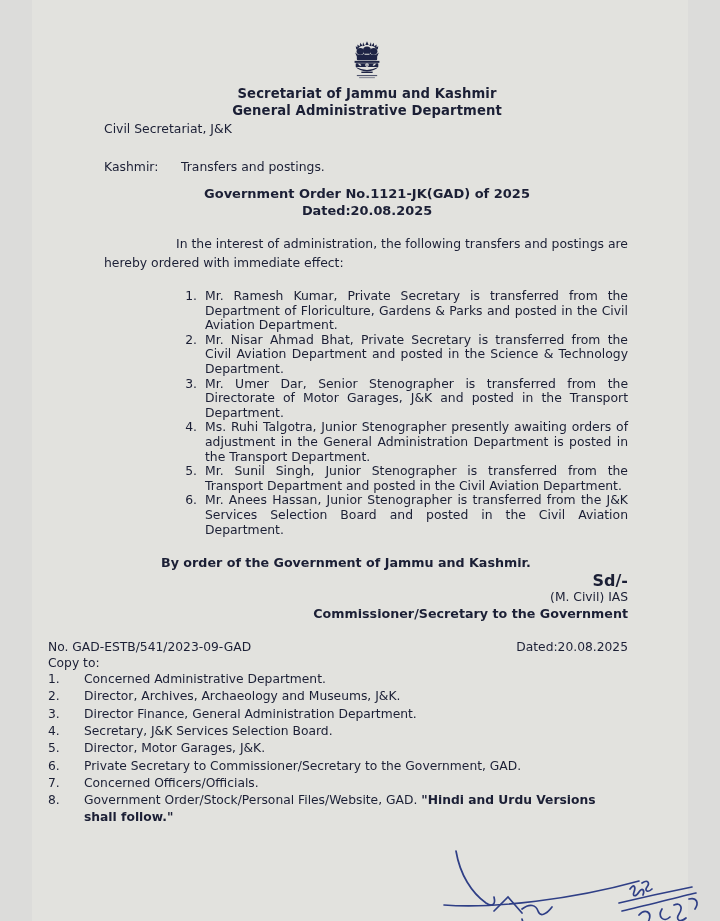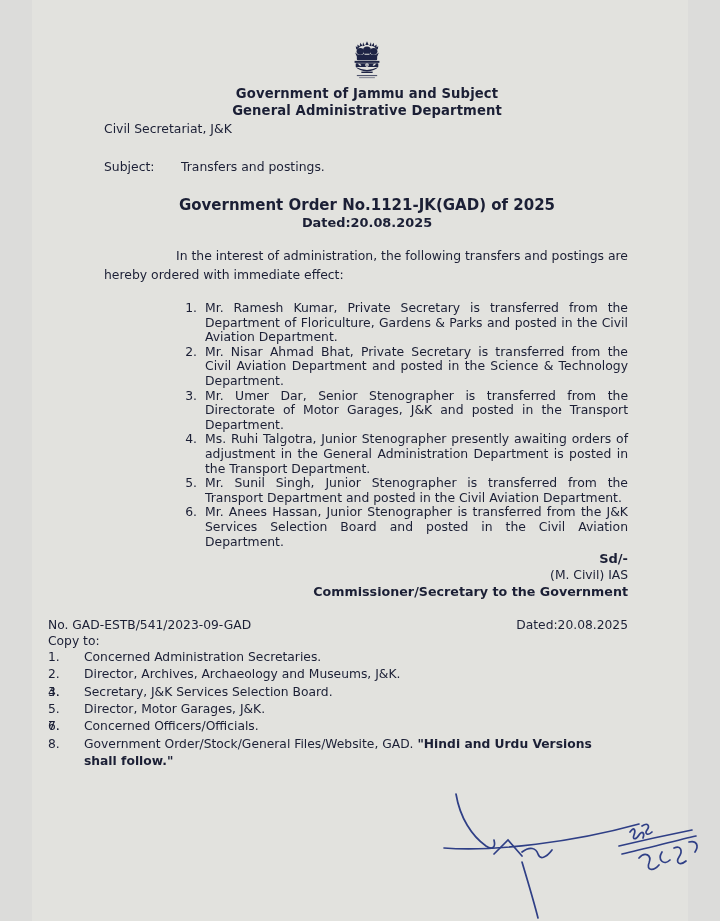--- a/index.html
+++ b/index.html
@@ -71,23 +71,23 @@
     font-size: 12.4px;
     line-height: 17px;
   }
   .subject-label { width: 77px; flex: none; }
   .subject-value { flex: 1; }
 
   
   .order-no {
     text-align: center;
     font-weight: bold;
-    font-size: 15px;
-    line-height: 17px;
-    margin-top: 22px;
+    font-size: 13px;
+    line-height: 17px;
+    margin-top: 10px;
   }
   .order-date {
     text-align: center;
     font-weight: bold;
     font-size: 12.9px;
     line-height: 17px;
   }
 
   
   .intro {
@@ -139,21 +139,21 @@
     font-size: 12.7px;
     line-height: 17px;
   }
 
   .sign-block {
     text-align: right;
     padding-right: 2px;
   }
   .sd {
     font-weight: bold;
-    font-size: 13px;
+    font-size: 16px;
     line-height: 16px;
     margin-top: 2px;
   }
   .officer-name {
     font-size: 12.3px;
     line-height: 16.5px;
   }
   .officer-desig {
     font-weight: bold;
     font-size: 12.7px;
@@ -254,67 +254,68 @@
             <path d="M10 48 Q30 58 50 48 Q44 55 30 56 Q16 55 10 48 Z"></path>
             <rect x="20" y="56" width="20" height="2.5"></rect>
 
             <rect x="12" y="62" width="36" height="2" opacity="0.75"></rect>
             <rect x="16" y="66" width="28" height="1.6" opacity="0.55"></rect>
           </g>
         </svg>
       </span>
     </div>
 
-    <div class="org-line">Government of Jammu and Subject</div>
+    <div class="org-line">Secretariat of Jammu and Kashmir</div>
     <div class="org-line">General Administrative Department</div>
     <div class="org-sub">Civil Secretariat, J&amp;K</div>
 
     <div class="subject-row">
-      <div class="subject-label">Subject:</div>
+      <div class="subject-label">Kashmir:</div>
       <div class="subject-value">Transfers and postings.</div>
     </div>
 
     <div class="order-no">Government Order No.1121-JK(GAD) of 2025</div>
     <div class="order-date">Dated:20.08.2025</div>
 
     <div class="intro">In the interest of administration, the following transfers and postings are hereby ordered with immediate effect:</div>
 
     <ol class="main-list" id="transfers-list">
         <li><span class="num">1.</span><span>Mr. Ramesh Kumar, Private Secretary is transferred from the Department of Floriculture, Gardens &amp; Parks and posted in the Civil Aviation Department.</span></li>
         <li><span class="num">2.</span><span>Mr. Nisar Ahmad Bhat, Private Secretary is transferred from the Civil Aviation Department and posted in the Science &amp; Technology Department.</span></li>
         <li><span class="num">3.</span><span>Mr. Umer Dar, Senior Stenographer is transferred from the Directorate of Motor Garages, J&amp;K and posted in the Transport Department.</span></li>
         <li><span class="num">4.</span><span>Ms. Ruhi Talgotra, Junior Stenographer presently awaiting orders of adjustment in the General Administration Department is posted in the Transport Department.</span></li>
         <li><span class="num">5.</span><span>Mr. Sunil Singh, Junior Stenographer is transferred from the Transport Department and posted in the Civil Aviation Department.</span></li>
         <li><span class="num">6.</span><span>Mr. Anees Hassan, Junior Stenographer is transferred from the J&amp;K Services Selection Board and posted in the Civil Aviation Department.</span></li>
       </ol>
 
 
+    <div class="by-order">By order of the Government of Jammu and Kashmir.</div>
 
     <div class="sign-block">
       <div class="sd">Sd/-</div>
       <div class="officer-name">(M. Civil) IAS</div>
       <div class="officer-desig">Commissioner/Secretary to the Government</div>
     </div>
 
     <div class="fileno-row">
       <span class="fileno-left">No. GAD-ESTB/541/2023-09-GAD</span>
       <span>Dated:20.08.2025</span>
     </div>
 
     <div class="copyto">Copy to:</div>
 
     <ol class="copy-list" id="copy-list">
-        <li><span class="cnum">1.</span><span>Concerned Administration Secretaries.</span></li>
+        <li><span class="cnum">1.</span><span>Concerned Administrative Department.</span></li>
         <li><span class="cnum">2.</span><span>Director, Archives, Archaeology and Museums, J&amp;K.</span></li>
-        <li><span class="cnum">3.</span></li>
+        <li><span class="cnum">3.</span><span>Director Finance, General Administration Department.</span></li>
         <li><span class="cnum">4.</span><span>Secretary, J&amp;K Services Selection Board.</span></li>
         <li><span class="cnum">5.</span><span>Director, Motor Garages, J&amp;K.</span></li>
-        <li><span class="cnum">6.</span></li>
+        <li><span class="cnum">6.</span><span>Private Secretary to Commissioner/Secretary to the Government, GAD.</span></li>
         <li><span class="cnum">7.</span><span>Concerned Officers/Officials.</span></li>
-        <li><span class="cnum">8.</span><span>Government Order/Stock/General Files/Website, GAD. </span><span class="bold-quote">"Hindi and Urdu Versions</span><span class="cont-indent">shall follow."</span></li>
+        <li><span class="cnum">8.</span><span>Government Order/Stock/Personal Files/Website, GAD. </span><span class="bold-quote">"Hindi and Urdu Versions</span><span class="cont-indent">shall follow."</span></li>
       </ol>
 
     <div class="bottom-sign-area">
       <span class="sig-svg">
         <svg width="300" height="130" viewBox="0 0 300 130" xmlns="http://www.w3.org/2000/svg" fill="none" stroke="#2f3f86" stroke-width="1.7" stroke-linecap="round">
           <path d="M22 4 C26 28, 38 46, 52 56 C58 60, 62 58, 60 50"></path>
           <path d="M10 58 C60 62, 140 52, 205 34"></path>
           <path d="M60 64 L74 50 L88 66"></path>
           <path d="M88 62 C96 56, 102 58, 104 64 C106 70, 112 68, 118 60"></path>
           <path d="M196 42 c4 -6 6 -2 4 3 c-2 5 2 5 5 0 c3 -5 6 -2 4 3"></path>

